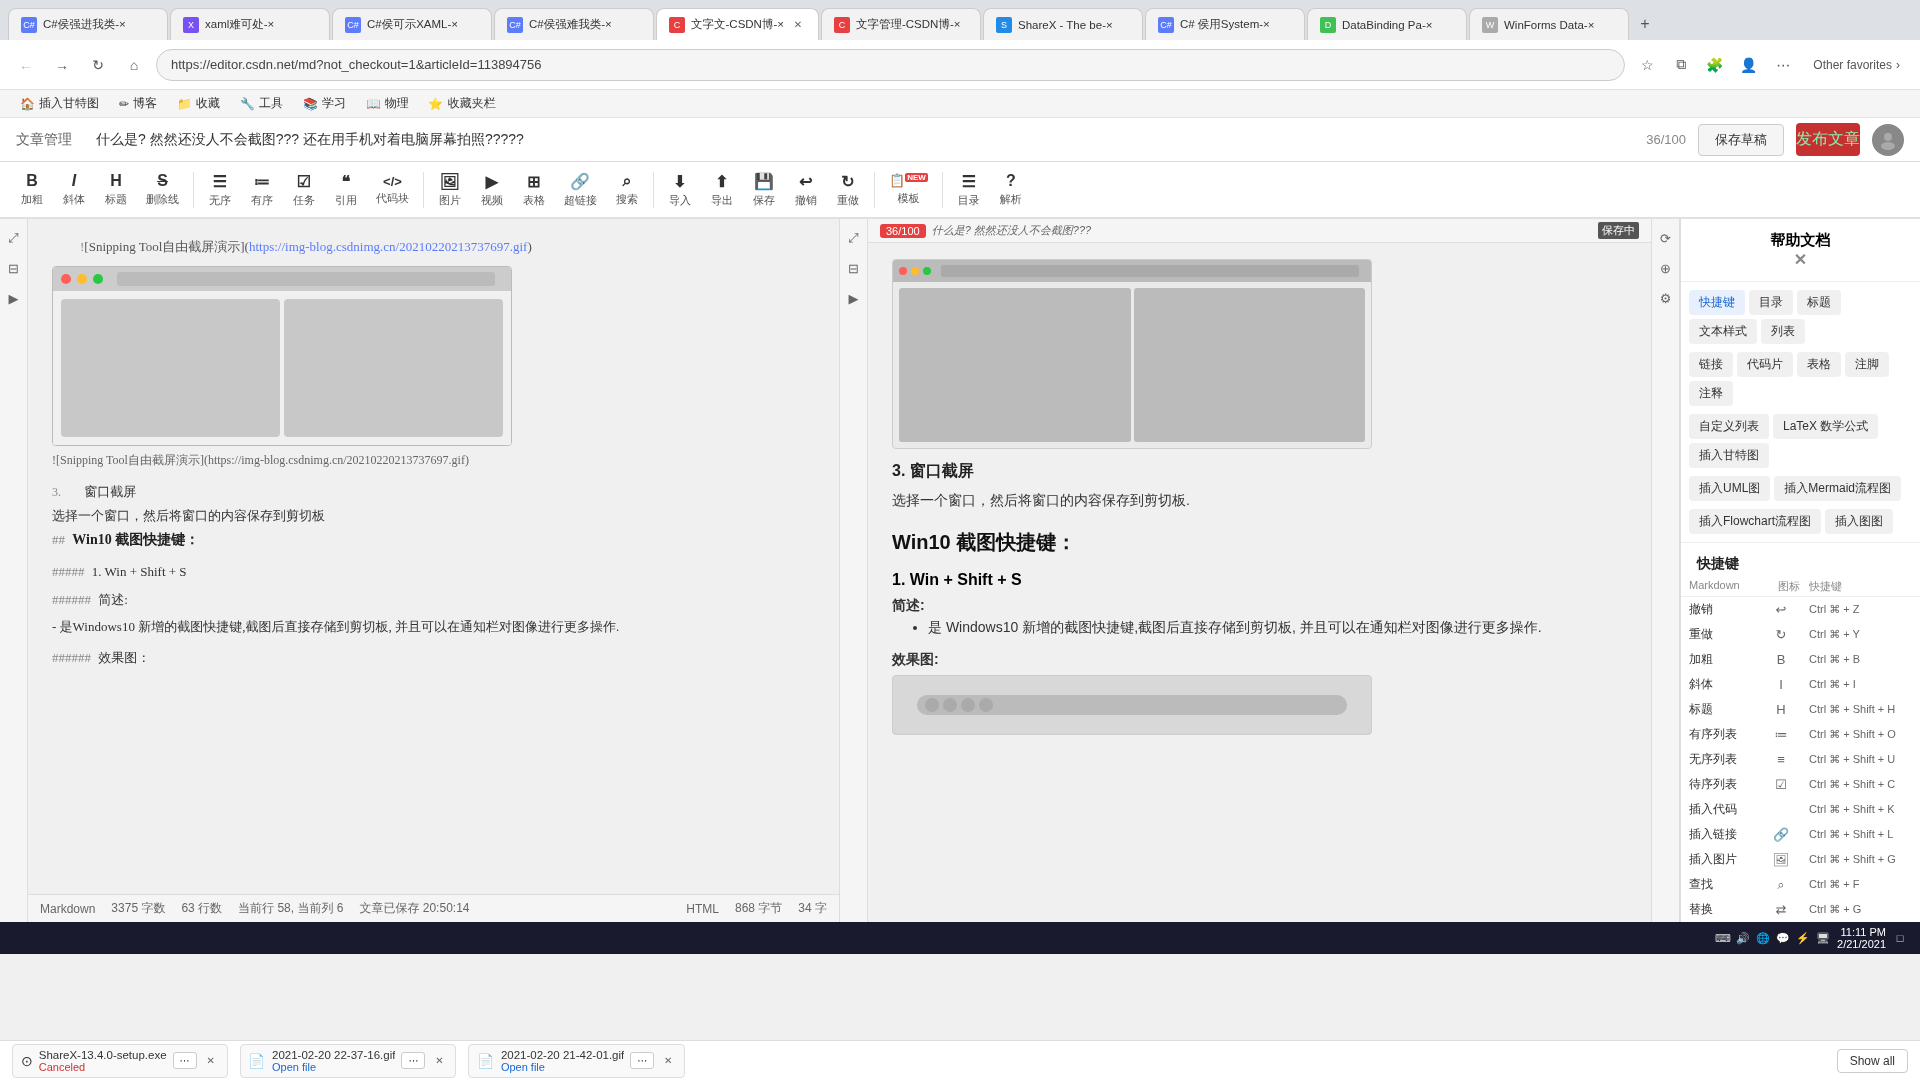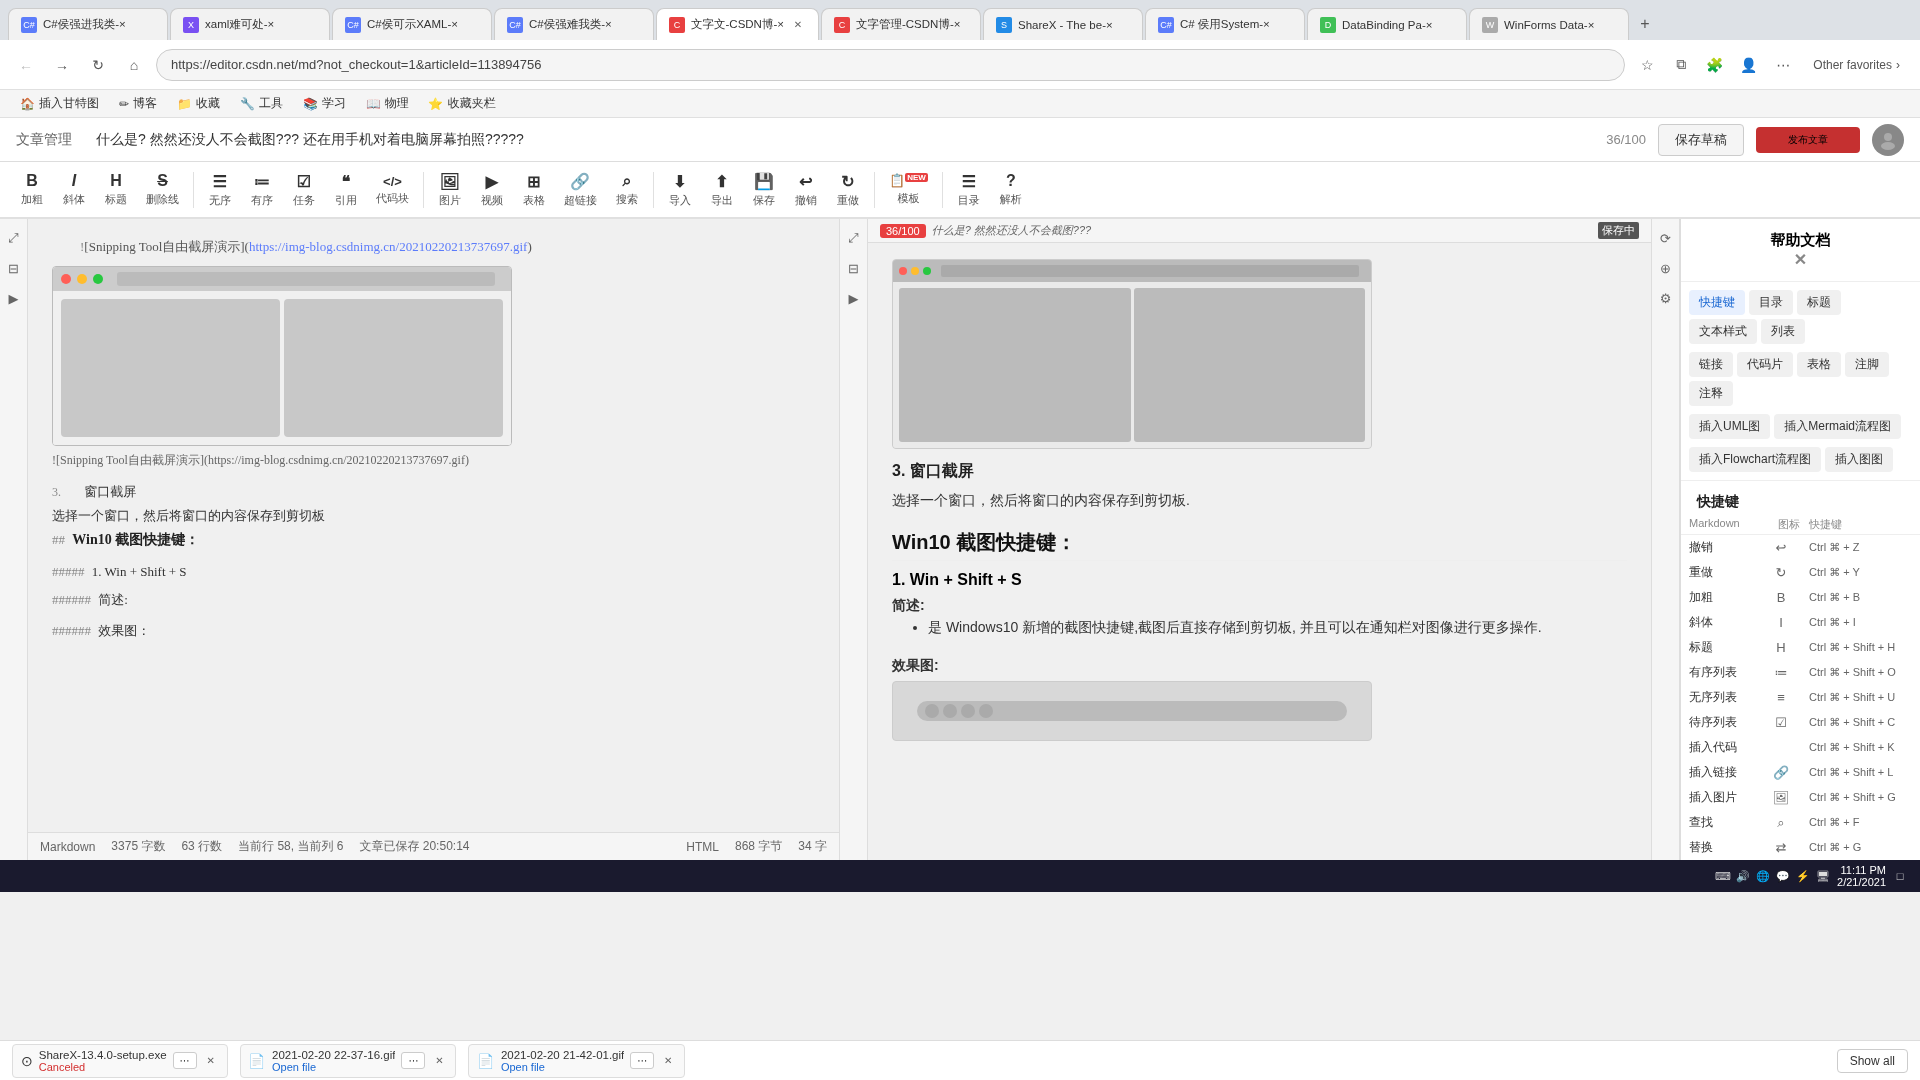--- a/index.html
+++ b/index.html
@@ -55,21 +55,21 @@
     .side-icon { width: 22px; height: 22px; display: flex; align-items: center; justify-content: center; cursor: pointer; color: #666; font-size: 13px; border-radius: 3px; }
 
     .editor-wrapper { display: flex; flex-direction: column; flex: 1; overflow: hidden; }
 
     
     .main-header { height: 44px; background: #fff; border-bottom: 1px solid #ddd; display: flex; align-items: center; padding: 0 16px; gap: 12px; }
     .doc-breadcrumb { font-size: 14px; color: #666; }
     .doc-title-input { flex: 1; border: none; outline: none; font-size: 16px; color: #333; font-weight: 500; }
     .word-count { font-size: 13px; color: #888; }
     .save-draft-btn { padding: 6px 16px; border: 1px solid #ccc; border-radius: 4px; background: #f5f5f5; font-size: 13px; color: #333; cursor: pointer; }
-    .publish-btn { padding: 6px 32px; border-radius: 4px; background: #c53030; color: #000000; font-size: 10px; cursor: pointer; border: none; }
+    .publish-btn { padding: 6px 0; border-radius: 4px; background: #c53030; color: #86efac; font-size: 16px; cursor: pointer; border: none; }
     .avatar-btn { width: 32px; height: 32px; border-radius: 50%; background: #888; display: flex; align-items: center; justify-content: center; cursor: pointer; overflow: hidden; }
 
     
     .notification-bar { height: 40px; background: #fff; border-top: 1px solid #ddd; display: flex; align-items: center; padding: 0 12px; gap: 12px; position: absolute; bottom: 0; left: 0; right: 0; z-index: 10; }
     .notif-item { display: flex; align-items: center; gap: 6px; padding: 4px 8px; border-radius: 4px; border: 1px solid #ddd; background: #f9f9f9; font-size: 11.5px; color: #333; max-width: 320px; }
     .notif-icon { font-size: 14px; flex-shrink: 0; }
     .notif-text { overflow: hidden; text-overflow: ellipsis; white-space: nowrap; max-width: 240px; }
     .notif-action-link { color: #1967d2; font-size: 11px; cursor: pointer; text-decoration: none; }
     .notif-close { width: 16px; height: 16px; border-radius: 50%; display: flex; align-items: center; justify-content: center; font-size: 10px; color: #666; cursor: pointer; flex-shrink: 0; }
     .show-all-btn { margin-left: auto; padding: 4px 12px; border-radius: 4px; background: #fff; border: 1px solid #ccc; font-size: 12px; color: #333; cursor: pointer; }
@@ -362,20 +362,23 @@
             <span style="font-size:14px;font-weight:bold;color:#222;margin-left:4px;">Win10 截图快捷键：</span>
           </div>
           <div style="margin-top:8px;">
             <span style="color:#888;font-size:13px;">#####</span>
             <span style="font-size:13px;color:#333;margin-left:4px;">1. Win + Shift + S</span>
           </div>
           <div style="margin-top:4px;">
             <span style="color:#888;font-size:13px;">######</span>
             <span style="font-size:13px;color:#333;margin-left:4px;">简述:</span>
           </div>
+          <div style="margin-top:4px;">
+            <span style="font-size:13px;color:#333;">- 是Windows10 新增的截图快捷键,截图后直接存储到剪切板, 并且可以在通知栏对图像进行更多操作.</span>
+          </div>
           <div style="margin-top:8px;">
             <span style="color:#888;font-size:13px;">######</span>
             <span style="font-size:13px;color:#333;margin-left:4px;">效果图：</span>
           </div>
         </div>
 
         <div class="editor-status">
           <span>Markdown</span>
           <span>3375 字数</span>
           <span>63 行数</span>
@@ -422,21 +425,21 @@
           </div>
 
           <div class="preview-h3">3. 窗口截屏</div>
           <div class="preview-text">选择一个窗口，然后将窗口的内容保存到剪切板.</div>
           <div class="preview-h2">Win10 截图快捷键：</div>
           <div style="font-size:16px;font-weight:bold;margin:8px 0 4px;">1. Win + Shift + S</div>
           <div class="preview-brief">简述:</div>
           <ul style="margin:4px 0 4px 20px;padding:0;">
             <li class="preview-bullet">是 Windows10 新增的截图快捷键,截图后直接存储到剪切板, 并且可以在通知栏对图像进行更多操作.</li>
           </ul>
-          <div class="preview-brief" style="margin-top:20px;">效果图:</div>
+          <div class="preview-brief" style="margin-top:14px;">效果图:</div>
 
           <div style="width:100%;max-width:480px;height:60px;background:#d8d8d8;border:1px solid #ccc;border-radius:4px;margin-top:6px;display:flex;align-items:center;justify-content:center;">
             <div style="width:90%;height:20px;background:#bbb;border-radius:10px;display:flex;align-items:center;gap:4px;padding:0 8px;">
               <div style="width:14px;height:14px;border-radius:50%;background:#aaa;"></div>
               <div style="width:14px;height:14px;border-radius:50%;background:#aaa;"></div>
               <div style="width:14px;height:14px;border-radius:50%;background:#aaa;"></div>
               <div style="width:14px;height:14px;border-radius:50%;background:#aaa;"></div>
             </div>
           </div>
         </div>
@@ -461,20 +464,25 @@
         <div class="help-tab">标题</div>
         <div class="help-tab">文本样式</div>
         <div class="help-tab">列表</div>
       </div>
       <div class="help-tabs-row2">
         <div class="help-tab">链接</div>
         <div class="help-tab">代码片</div>
         <div class="help-tab">表格</div>
         <div class="help-tab">注脚</div>
         <div class="help-tab">注释</div>
+      </div>
+      <div class="help-tabs-row2">
+        <div class="help-tab">自定义列表</div>
+        <div class="help-tab">LaTeX 数学公式</div>
+        <div class="help-tab">插入甘特图</div>
       </div>
       <div class="help-tabs-row2">
         <div class="help-tab">插入UML图</div>
         <div class="help-tab">插入Mermaid流程图</div>
       </div>
       <div class="help-tabs-row2">
         <div class="help-tab">插入Flowchart流程图</div>
         <div class="help-tab">插入图图</div>
       </div>
       <div class="help-divider"></div>

